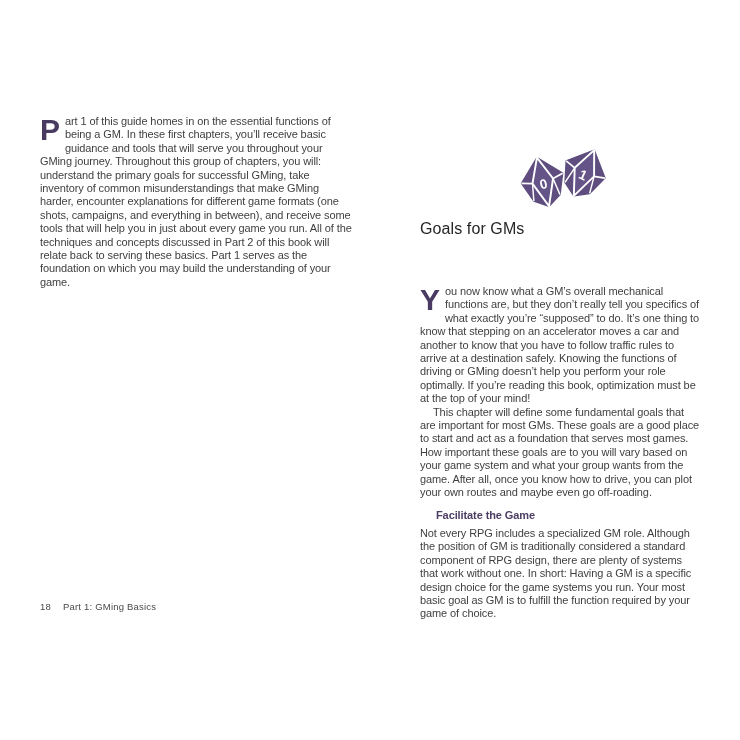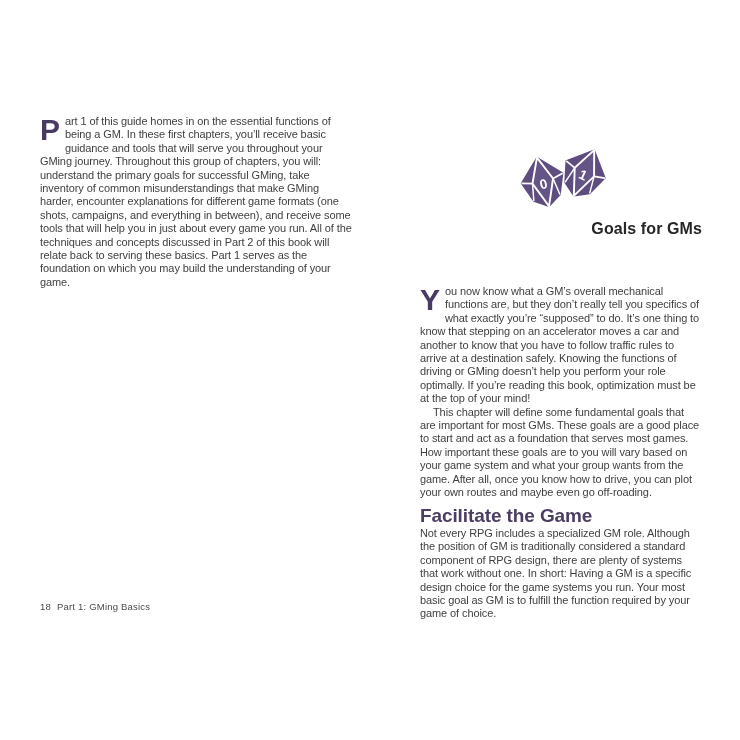--- a/index.html
+++ b/index.html
@@ -14,42 +14,42 @@
   .col-left  { position:absolute; left:40px;  top:115px; width:314px; }
   .col-right { position:absolute; left:420px; top:285px; width:282px; }
 
   .dropcap {
     float:left; font-size:30px; line-height:25px; padding:2px 5px 0 0;
     color:#493a62; font-weight:700;
   }
 
   .chapter-title {
     position:absolute; left:420px; top:220px; width:282px;
-    text-align:right; font-size:16px; font-weight:700; color:#262626;
+    text-align:left; font-size:16px; font-weight:400; color:#262626;
     letter-spacing:0.1px;
   }
 
   .section-heading {
-    margin:9px 0 5px 0; font-size:19px; font-weight:700; color:#4c3e63;
+    margin:9px 0 5px 16px; font-size:11px; font-weight:700; color:#4c3e63;
     letter-spacing:-0.1px;
   }
 
   .indent { text-indent:13px; }
   .ital { }
 
   .die { position:absolute; width:52px; height:60px; }
   .die-left  { left:517px; top:152px; }
   .die-right { left:558px; top:143px; }
   .die text { font-family:"Liberation Sans", sans-serif; }
 
   .footer { position:absolute; top:601px; font-size:9.5px; color:#4a4a4a; letter-spacing:0.2px; }
   .footer-left  { left:40px; }
   .footer-right { left:420px; width:282px; text-align:right; }
   .folio { display:inline-block; }
-  .footer-left .folio { margin-right:6px;text-align:center; }
+  .footer-left .folio { margin-right:12px;text-align:center; }
 </style>
 </head>
 <body>
 
 <div class="spread">
 
   <div class="col-left body-text">
     <p><span class="dropcap">P</span><span>art 1 of this guide homes in on the essential functions of being a GM. In these first chapters, you’ll receive basic guidance and tools that will serve you throughout your GMing journey. Throughout this group of chapters, you will: understand the primary goals for successful GMing, take inventory of common misunderstandings that make GMing harder, encounter explanations for different game formats (one shots, campaigns, and everything in between), and receive some tools that will help you in just about every game you run. All of the techniques and concepts discussed in Part 2 of this book will relate back to serving these basics. Part 1 serves as the foundation on which you may build the understanding of your game.</span></p>
   </div>
 

